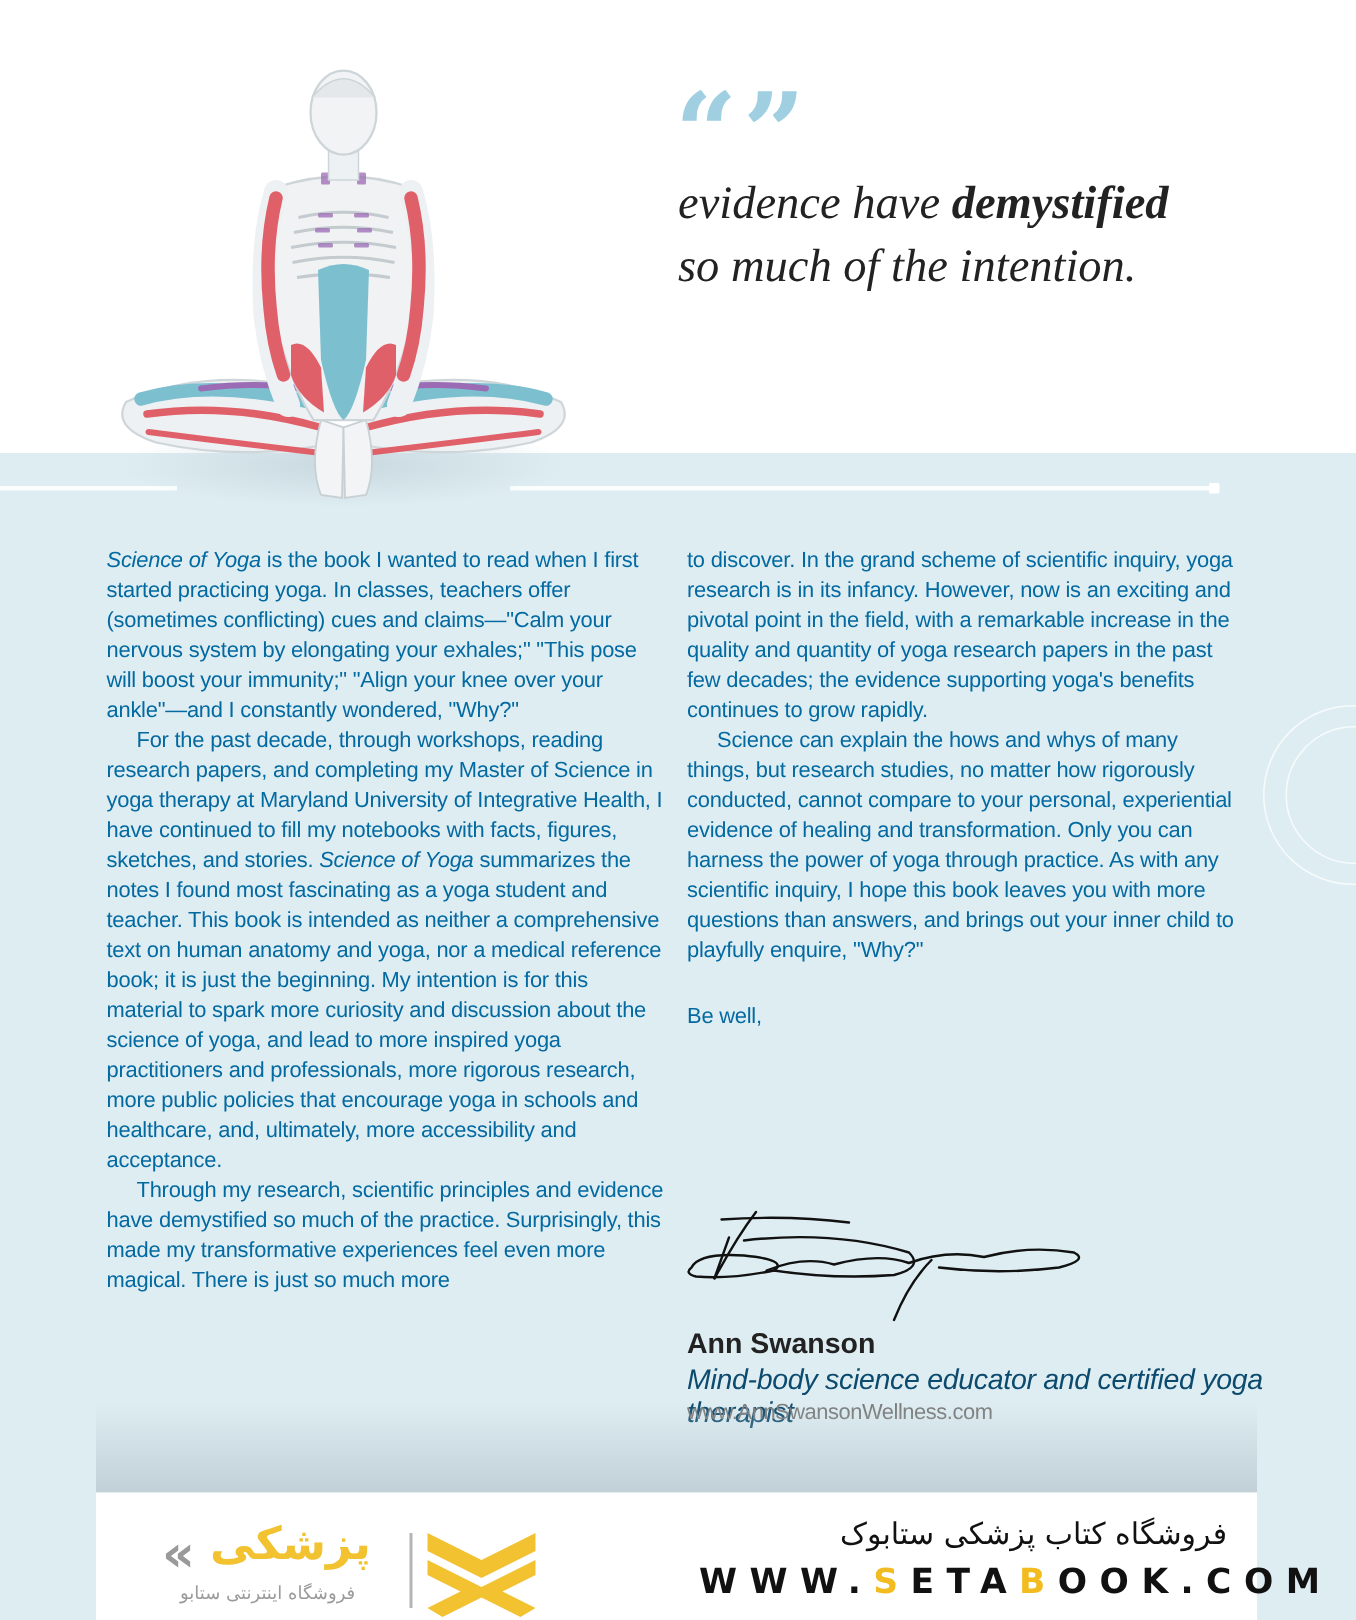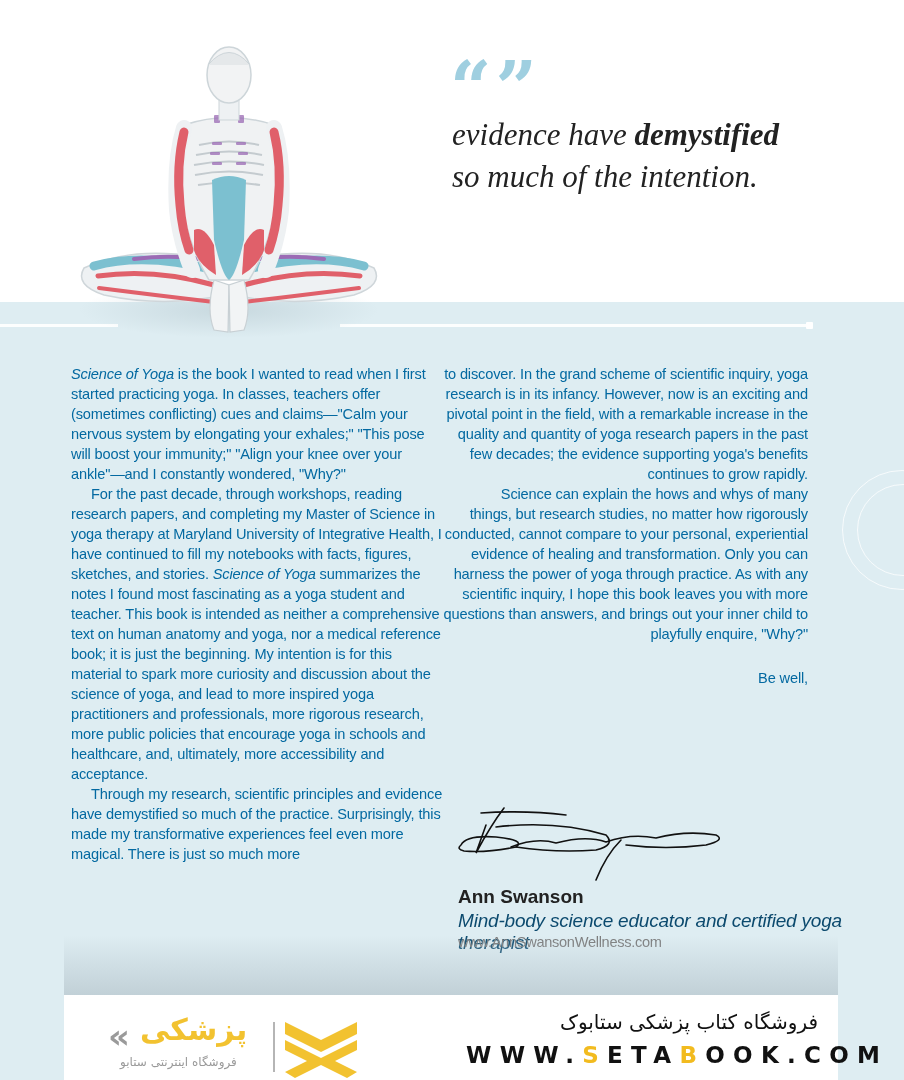--- a/index.html
+++ b/index.html
@@ -20,21 +20,21 @@
   .figure { position: absolute; left: 74px; top: 40px; width: 310px; height: 300px; }
 
   
   .quote-marks { position: absolute; left: 450px; top: 52px; font-family: "DejaVu Serif", serif; font-weight: bold; font-size: 72px; color: #9fcfe0; line-height: 72px; letter-spacing: 4px; }
   .quote-text { position: absolute; left: 452px; top: 114px; width: 420px; font-family: "Liberation Serif", serif; font-style: italic; font-size: 31px; line-height: 42px; color: #222222; }
   .quote-text b { font-weight: bold; }
 
   
   .col { position: absolute; top: 364px; font-family: "Liberation Sans", sans-serif; font-size: 14.6px; line-height: 20px; color: #0369a1; letter-spacing: -0.15px; }
   .col-left { left: 71px; width: 372px; }
-  .col-right { left: 436px; width: 372px; text-align: right; }
+  .col-right { left: 458px; width: 372px; }
   .col p { margin: 0; }
   .col p.indent { text-indent: 20px; }
   .col i { font-style: italic; }
   .sign-off { margin-top: 24px !important; }
 
   .signature { position: absolute; left: 456px; top: 805px; width: 275px; height: 80px; }
 
   .author-name { position: absolute; left: 458px; top: 886px; font-family: "Liberation Sans", sans-serif; font-weight: bold; font-size: 19px; color: #222222; }
   .author-title { position: absolute; left: 458px; top: 910px; font-family: "Liberation Sans", sans-serif; font-style: italic; font-size: 19px; color: #0c4a6e; letter-spacing: -0.2px; }
   .author-site { position: absolute; left: 458px; top: 934px; font-family: "Liberation Sans", sans-serif; font-size: 14.6px; color: #7a7a7a; letter-spacing: -0.3px; }

